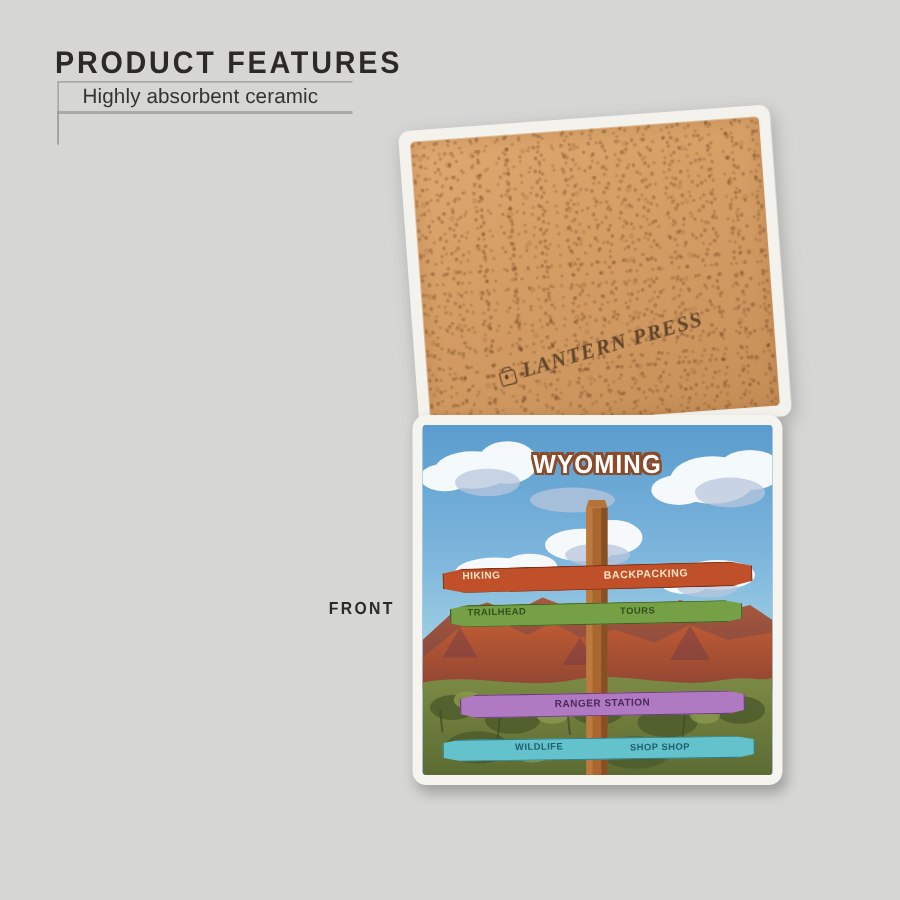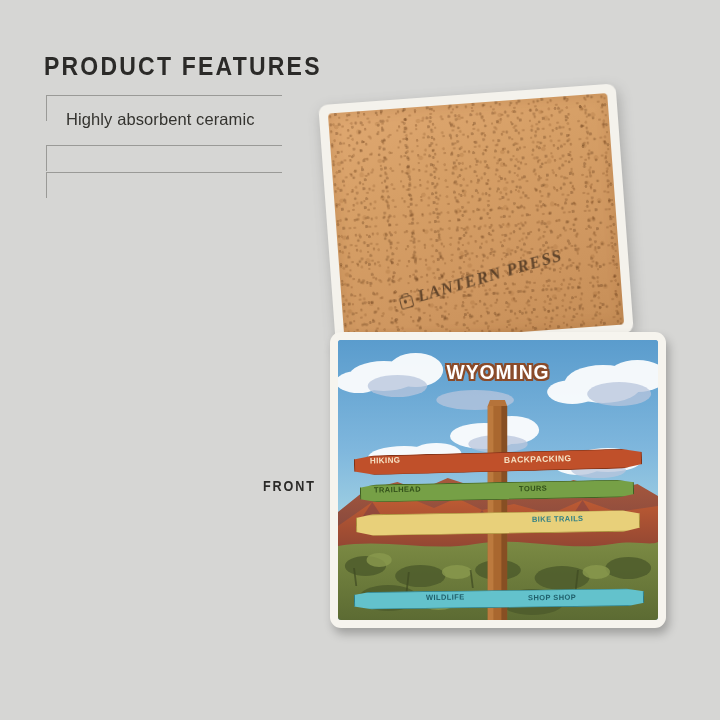--- a/index.html
+++ b/index.html
@@ -5,28 +5,28 @@
   html,body{margin:0;padding:0;}
   body{
     width:720px;height:720px;
     background:#d6d6d4;
     font-family:"Liberation Sans", sans-serif;
     overflow:hidden;position:relative;
   }
   #stage{position:absolute;inset:0;}
 
   
-  .features{position:absolute;left:44px;top:52px;width:260px;}
+  .features{position:absolute;left:44px;top:36px;width:260px;}
   .features-title{
     font-family:"Liberation Sans", sans-serif;
     font-weight:bold;font-size:25px;letter-spacing:2.4px;
     color:#2b2a28;transform:scaleX(.92);transform-origin:left center;
     white-space:nowrap;
   }
-  .feat{position:relative;padding-top:13px;margin-top:14px;}
+  .feat{position:relative;padding-top:1px;}
   .feat .rule{position:absolute;top:0;left:2px;width:236px;height:1px;background:#9a9a97;}
   .feat .tick{position:absolute;top:0;left:2px;width:1px;height:26px;background:#9a9a97;}
   .feat .txt{
     margin-left:22px;font-size:16.5px;line-height:22.5px;color:#34332f;
     letter-spacing:.1px;
   }
 
   
   .side-label{
     position:absolute;font-weight:bold;font-size:14px;letter-spacing:2.1px;
@@ -84,21 +84,21 @@
   .cork-brand .lantern .flame{
     position:absolute;left:5px;top:6px;width:3px;height:4px;background:#4a3420;border-radius:50%;
   }
   .cork-brand .bname{
     font-family:"Liberation Serif", serif;font-weight:bold;font-style:italic;
     font-size:17px;letter-spacing:1.1px;color:#4a3420;
   }
 
   
   .front-tile{
-    position:absolute;left:330px;top:332px;width:336px;height:296px;
+    position:absolute;left:330px;top:332px;width:296px;height:296px;
     border-radius:11px;background:#f6f4ee;
     box-shadow:3px 6px 10px rgba(0,0,0,.25);
     padding:8px;box-sizing:border-box;
   }
   .art{
     position:absolute;left:8px;top:8px;right:8px;bottom:8px;
     border-radius:3px;overflow:hidden;background:#5f9fd0;
   }
   .art svg{display:block;width:100%;height:100%;}
 
@@ -252,32 +252,32 @@
       </div>
 
       <div style="position:absolute;left:22px;right:24px;top:142px;height:18px;">
         <div style="position:absolute;inset:0;background:#76a046;border:1.4px solid #3f5d22;
                     clip-path:polygon(0 16%,6% 0,94% 3%,100% 18%,100% 82%,94% 100%,6% 97%,0 80%);
                     transform:rotate(-1.2deg);"></div>
         <span class="sign-text" style="position:absolute;left:14px;top:3px;font-size:7.5px;color:#32501a;transform:rotate(-1.2deg);">TRAILHEAD</span>
         <span class="sign-text" style="position:absolute;left:58%;top:2px;font-size:7.5px;color:#32501a;transform:rotate(-1.2deg);">TOURS</span>
       </div>
 
-      <div style="position:absolute;left:18px;right:18px;top:172px;height:22px;">
-        <div style="position:absolute;inset:0;background:#e8d07a;border:1.4px solid #a98f3c;
-                    clip-path:polygon(0 16%,6% 0,94% 3%,100% 18%,100% 82%,94% 100%,6% 97%,0 80%);
+
+      <div style="position:absolute;left:30px;right:22px;top:214px;height:19px;">
+        <div style="position:absolute;inset:0;background:#b07ac2;border:1.4px solid #6b3c7e;
+                    clip-path:polygon(0 18%,6% 0,94% 2%,100% 18%,100% 82%,94% 100%,6% 98%,0 80%);
                     transform:rotate(-1deg);"></div>
-        <span class="sign-text" style="position:absolute;left:62%;top:3px;width:36%;font-size:7.5px;line-height:8.5px;color:#2f7f86;transform:rotate(-1deg);">BIKE TRAILS</span>
-      </div>
-
+        <span class="sign-text" style="position:absolute;left:0;right:0;top:4px;text-align:center;font-size:8px;color:#4a2a5a;transform:rotate(-1deg);">RANGER STATION</span>
+      </div>
 
       <div style="position:absolute;left:16px;right:14px;top:250px;height:18px;">
         <div style="position:absolute;inset:0;background:#63c2cc;border:1.4px solid #2c7b86;
                     clip-path:polygon(0 16%,6% 0,94% 3%,100% 18%,100% 82%,94% 100%,6% 97%,0 80%);
                     transform:rotate(-0.8deg);"></div>
-        <span class="sign-text" style="position:absolute;left:36px;top:3px;font-size:7.5px;color:#1f5f6b;transform:rotate(-0.8deg);padding-left:36px;">WILDLIFE</span>
+        <span class="sign-text" style="position:absolute;left:22px;top:3px;font-size:7.5px;color:#1f5f6b;transform:rotate(-0.8deg);padding-left:36px;">WILDLIFE</span>
         <span class="sign-text" style="position:absolute;left:60%;top:3px;font-size:7.5px;color:#1f5f6b;transform:rotate(-0.8deg);">SHOP SHOP</span>
       </div>
 
     </div>
   </div>
 
 </div>
 
 </body></html>

